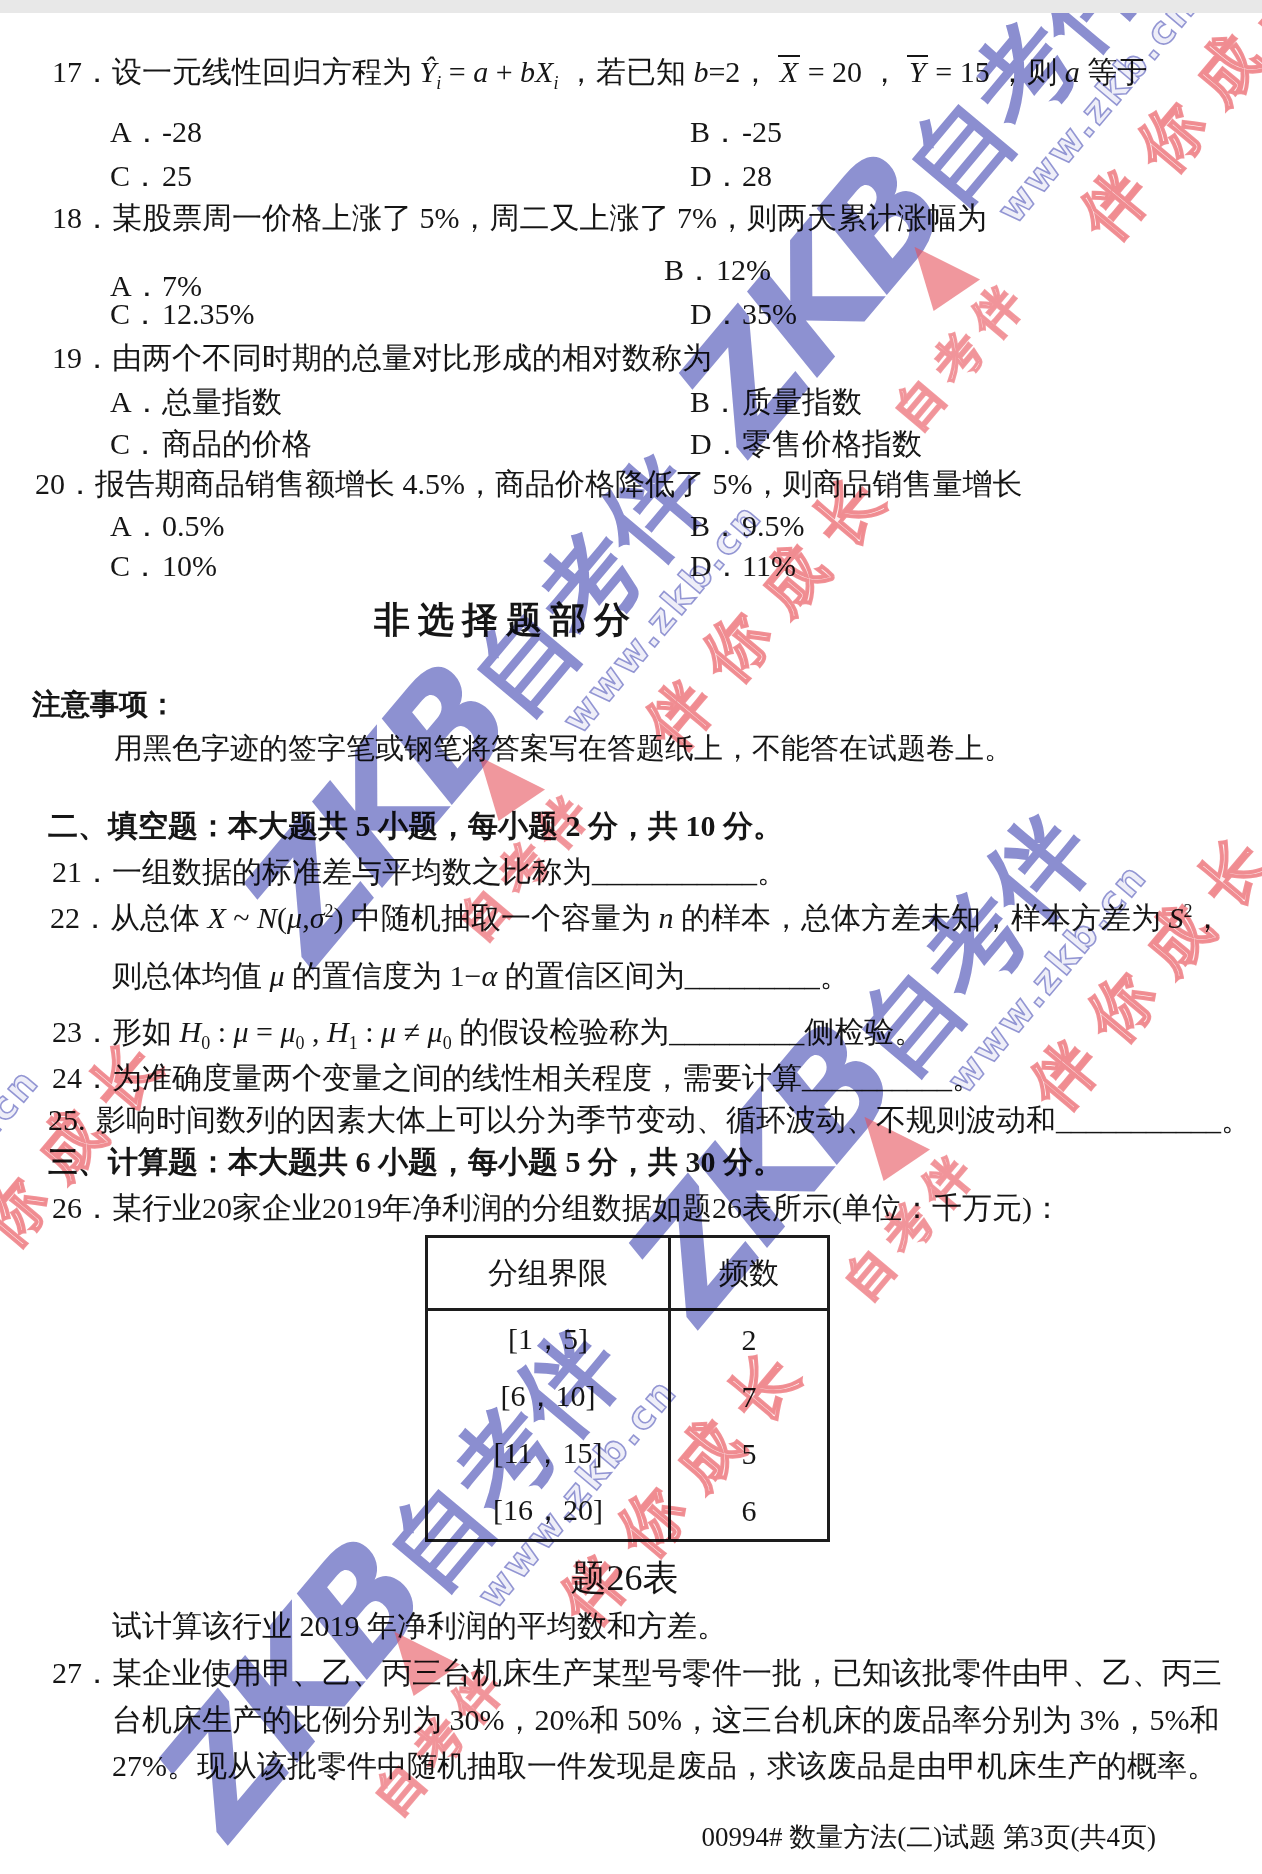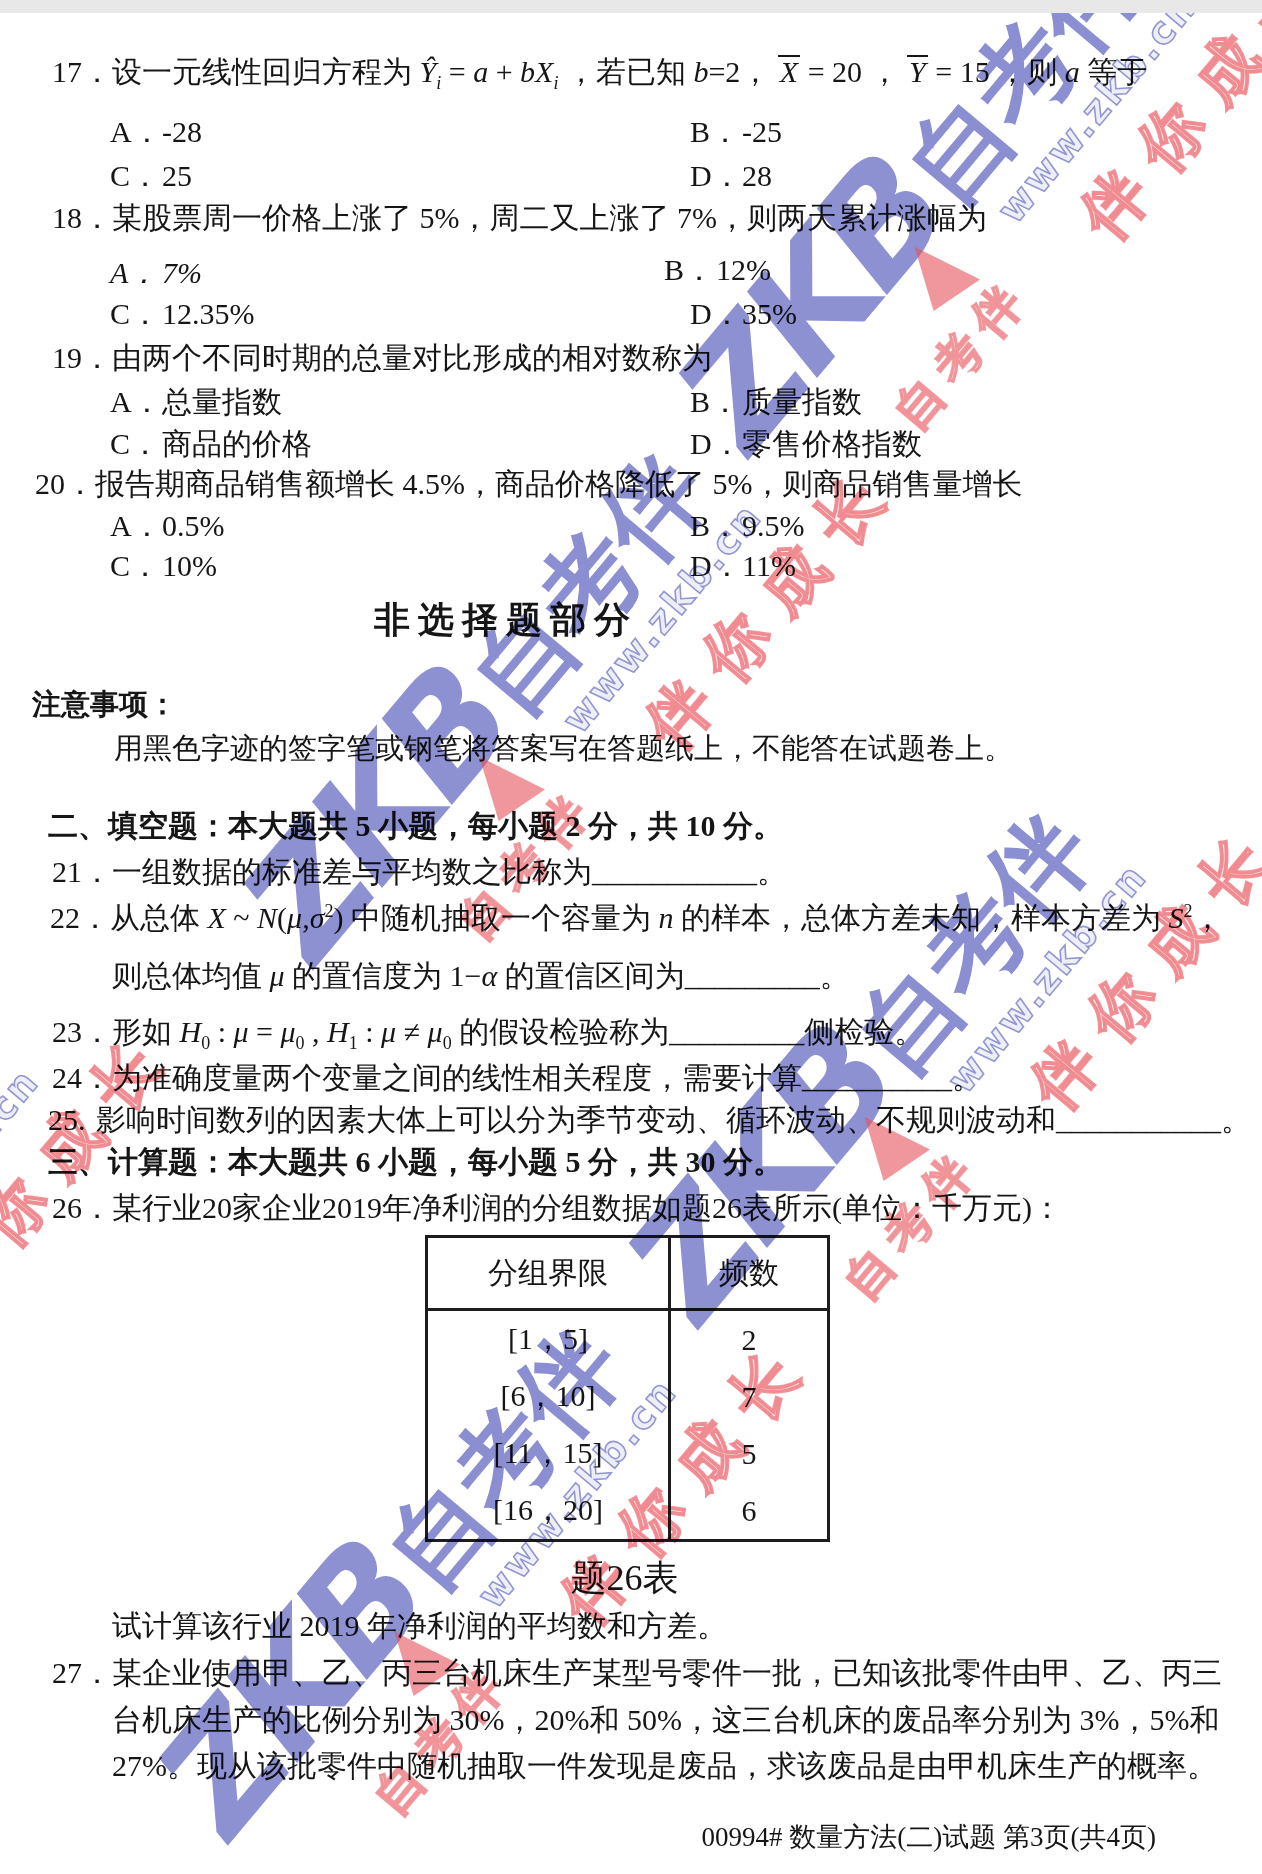--- a/index.html
+++ b/index.html
@@ -50,21 +50,21 @@
 
 <div class="page">
 
   <div class="ln" style="left:52px; top:40px;"><span class="num">17．</span><span>设一元线性回归方程为 <i>Ŷ<sub>i</sub></i> = <i>a</i> + <i>bX<sub>i</sub></i> ，若已知 <i>b</i>=2， <span class="obar"><i>X</i></span> = 20 ， <span class="obar"><i>Y</i></span> = 15 ，则 <i>a</i> 等于</span></div>
   <div class="ln" style="left:110px; top:100px;"><span class="okey">A．</span><span>-28</span></div>
   <div class="ln" style="left:690px; top:100px;"><span class="okey">B．</span><span>-25</span></div>
   <div class="ln" style="left:110px; top:144px;"><span class="okey">C．</span><span>25</span></div>
   <div class="ln" style="left:690px; top:144px;"><span class="okey">D．</span><span>28</span></div>
 
   <div class="ln" style="left:52px; top:186px;"><span class="num">18．</span><span>某股票周一价格上涨了 5%，周二又上涨了 7%，则两天累计涨幅为</span></div>
-  <div class="ln" style="left:110px; top:241px;font-style:italic;"><span class="okey">A．</span><span>7%</span></div>
+  <div class="ln" style="left:110px; top:254px;"><span class="okey">A．</span><span>7%</span></div>
   <div class="ln" style="left:664px; top:238px;"><span class="okey">B．</span><span>12%</span></div>
   <div class="ln" style="left:110px; top:282px;"><span class="okey">C．</span><span>12.35%</span></div>
   <div class="ln" style="left:690px; top:282px;"><span class="okey">D．</span><span>35%</span></div>
 
   <div class="ln" style="left:52px; top:326px;"><span class="num">19．</span><span>由两个不同时期的总量对比形成的相对数称为</span></div>
   <div class="ln" style="left:110px; top:370px;"><span class="okey">A．</span><span>总量指数</span></div>
   <div class="ln" style="left:690px; top:370px;"><span class="okey">B．</span><span>质量指数</span></div>
   <div class="ln" style="left:110px; top:412px;"><span class="okey">C．</span><span>商品的价格</span></div>
   <div class="ln" style="left:690px; top:412px;"><span class="okey">D．</span><span>零售价格指数</span></div>
 

